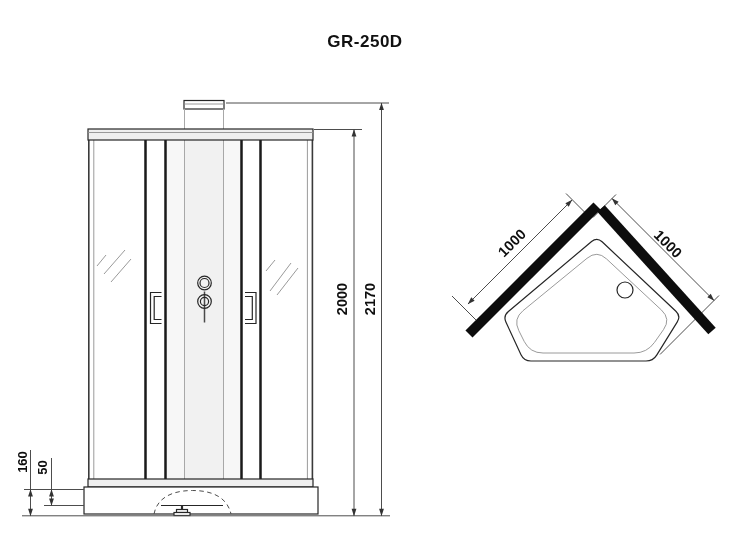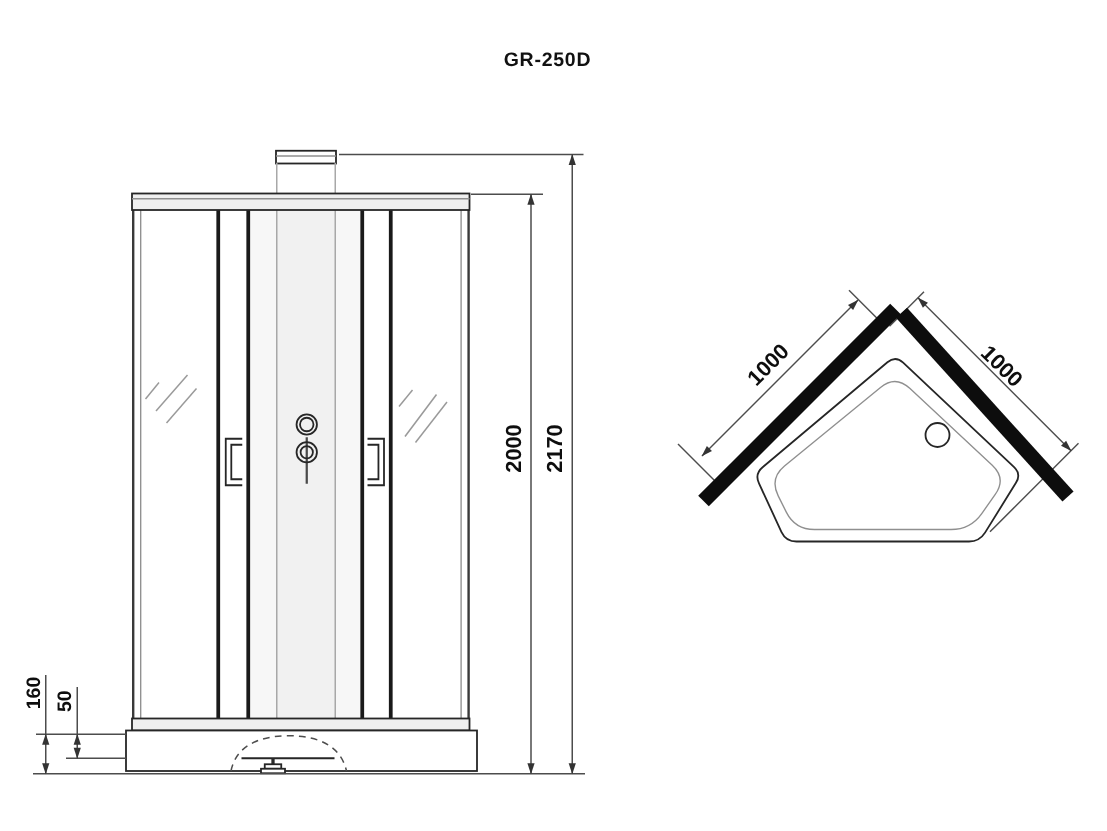--- a/index.html
+++ b/index.html
@@ -1,19 +1,19 @@
 <!DOCTYPE html>
 <html><head>
 <meta charset="utf-8">
 <style>
   html,body{margin:0;padding:0;background:#ffffff;}
   .canvas{position:relative;width:738px;height:554px;background:#fff;overflow:hidden;
           font-family:"Liberation Sans",sans-serif;}
   .title{position:absolute;left:300px;top:32px;width:130px;text-align:center;
-         font-size:13px;font-weight:bold;color:#111;letter-spacing:.5px;white-space:nowrap;}
+         font-size:17px;font-weight:bold;color:#111;letter-spacing:.5px;white-space:nowrap;}
   svg{position:absolute;left:0;top:0;}
   .ln{stroke:#262626;stroke-width:1.2;fill:none;}
   .ln-thick{stroke:#1a1a1a;stroke-width:2.5;fill:none;}
   .ln-med{stroke:#3a3a3a;stroke-width:1.6;fill:none;}
   .ln-lite{stroke:#8f8f8f;stroke-width:0.9;fill:none;}
   .ln-panel{stroke:#a8a8a8;stroke-width:1;fill:none;}
   .hatch{stroke:#9a9a9a;stroke-width:1;fill:none;}
   .dim{stroke:#4d4d4d;stroke-width:1;fill:none;}
   .dimtxt{font-family:"Liberation Sans",sans-serif;font-weight:bold;font-size:14.5px;fill:#0e0e0e;}
   .dimtxt-sm{font-family:"Liberation Sans",sans-serif;font-weight:bold;font-size:13px;fill:#0e0e0e;}

